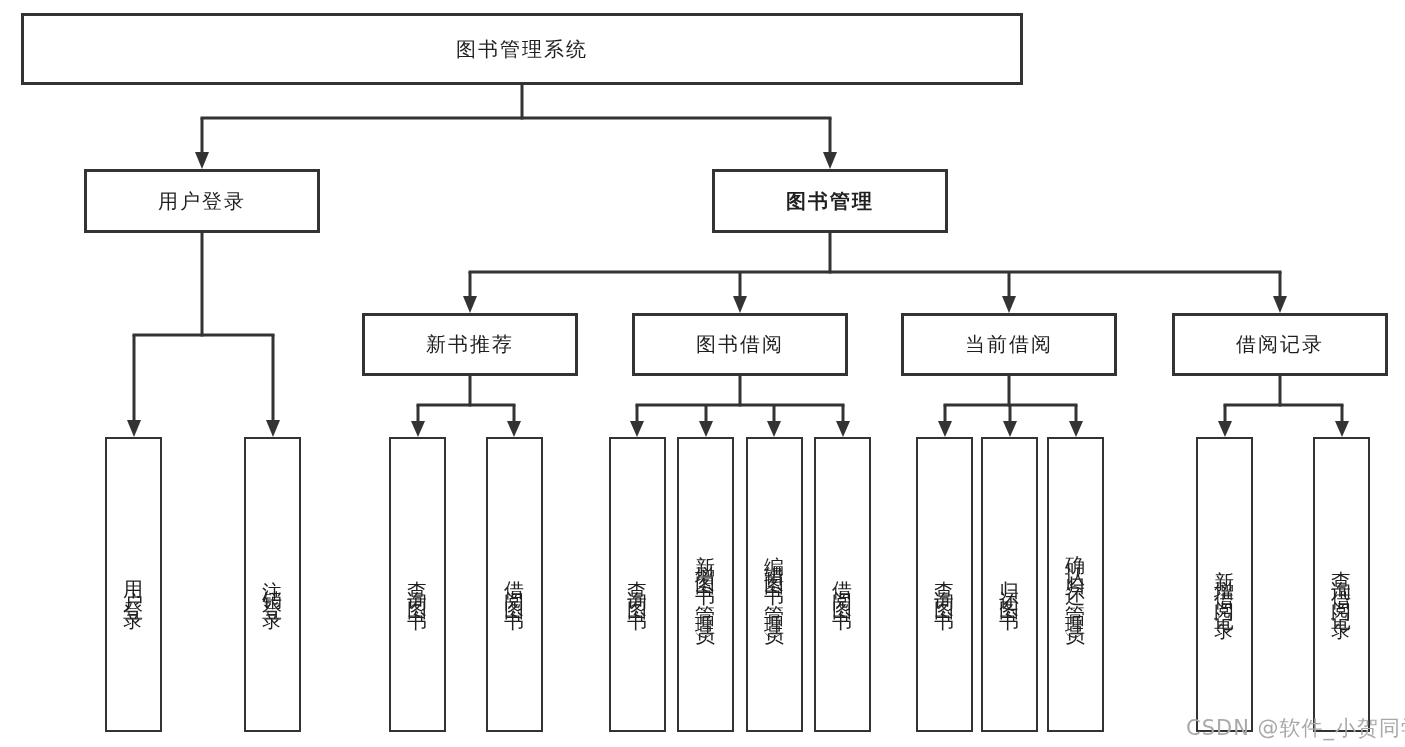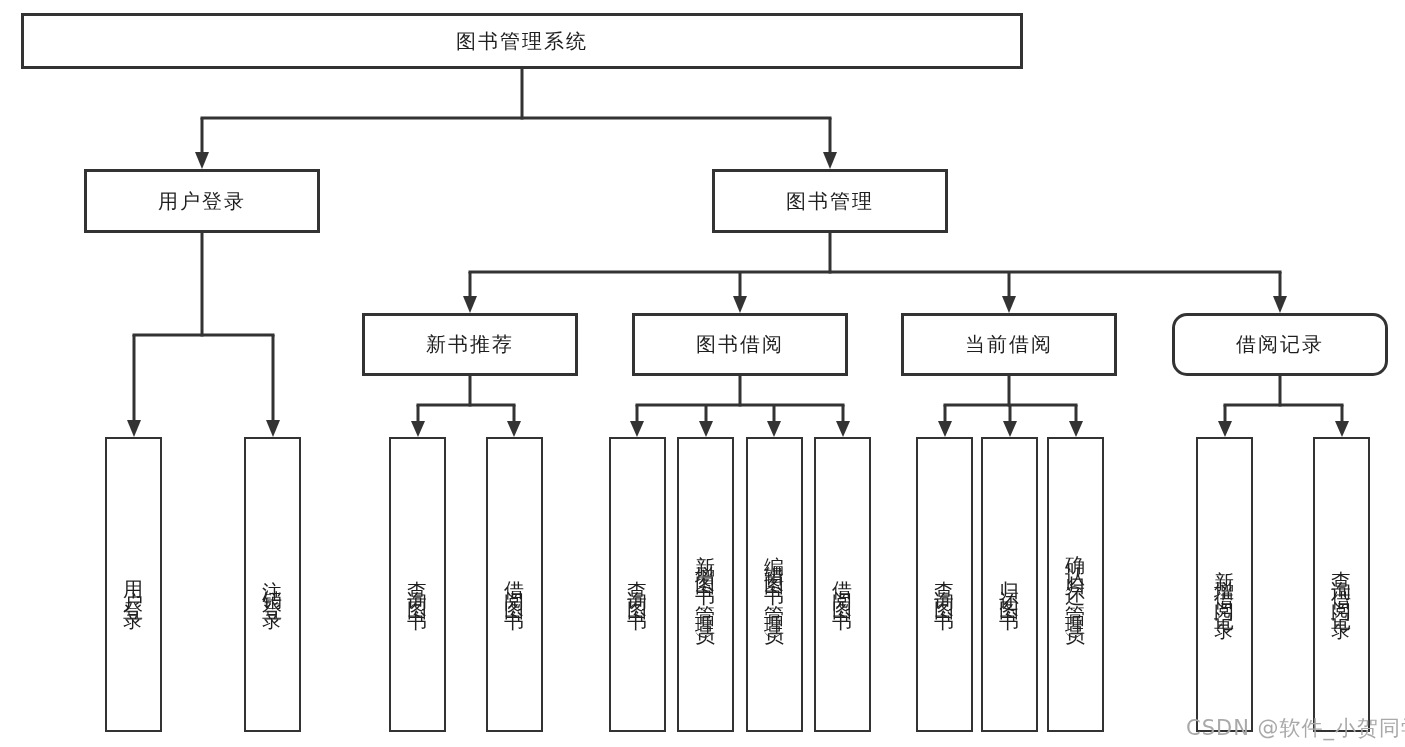--- a/index.html
+++ b/index.html
@@ -9,21 +9,21 @@
     font-family:"DejaVu Sans","Liberation Sans",sans-serif;overflow:hidden;
   }
   .connectors{position:absolute;left:0;top:0;z-index:1;}
   .connectors line{stroke:var(--line);stroke-width:3;}
   .connectors polygon{fill:var(--line);}
   .node{
     position:absolute;box-sizing:border-box;border:3px solid var(--line);
     background:#fff;display:flex;align-items:center;justify-content:center;
     color:var(--text);font-size:20px;letter-spacing:2px;z-index:2;white-space:nowrap;
   }
-  .lvl1{left:21px;top:13px;width:1002px;height:56px;}
+  .lvl1{left:21px;top:13px;width:1002px;height:72px;}
   .lvl2,.lvl3{height:64px;width:236px;}
   .lvl3{width:216px;height:63px;}
   .leaf{
     top:437px;width:57px;height:295px;border-width:2.5px;
     writing-mode:vertical-rl;text-orientation:mixed;
     font-size:20px;letter-spacing:10px;line-height:1;white-space:normal;
   }
   .watermark{
     position:absolute;left:1186px;top:714px;z-index:5;
     color:var(--wm);font-size:21px;letter-spacing:1px;white-space:nowrap;
@@ -92,26 +92,26 @@
     <line x1="1223.5" y1="405" x2="1343.5" y2="405"></line>
     <line x1="1225" y1="405" x2="1225" y2="424"></line>
       <polygon points="1218,421 1232,421 1225,437"></polygon>
     <line x1="1342" y1="405" x2="1342" y2="424"></line>
       <polygon points="1335,421 1349,421 1342,437"></polygon>
   </svg>
 
   <div class="node lvl1">图书管理系统</div>
 
   <div class="node lvl2" style="left:84px;top:169px;">用户登录</div>
-  <div class="node lvl2" style="left:712px;top:169px;">图书管理</div>
+  <div class="node lvl2" style="left:712px;top:169px;font-weight:bold;">图书管理</div>
 
   <div class="node lvl3" style="left:362px;top:313px;">新书推荐</div>
   <div class="node lvl3" style="left:901px;top:313px;">当前借阅</div>
   <div class="node lvl3" style="left:632px;top:313px;">图书借阅</div>
-  <div class="node lvl3" style="left:1172px;top:313px;border-radius:15px;">借阅记录</div>
+  <div class="node lvl3" style="left:1172px;top:313px;">借阅记录</div>
 
   <div class="node leaf" style="left:105px;">用户登录</div>
   <div class="node leaf" style="left:244px;">注销登录</div>
 
   <div class="node leaf" style="left:389px;">查询图书</div>
   <div class="node leaf" style="left:486px;">借阅图书</div>
 
   <div class="node leaf" style="left:609px;">查询图书</div>
   <div class="node leaf" style="left:677px;">新增图书（管理员）</div>
   <div class="node leaf" style="left:746px;">编辑图书（管理员）</div>

